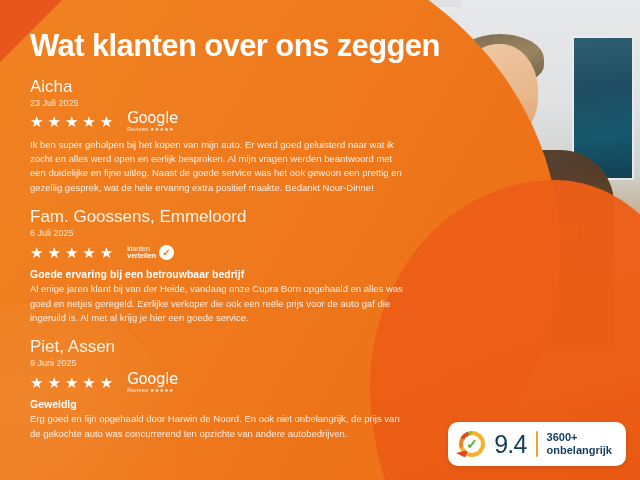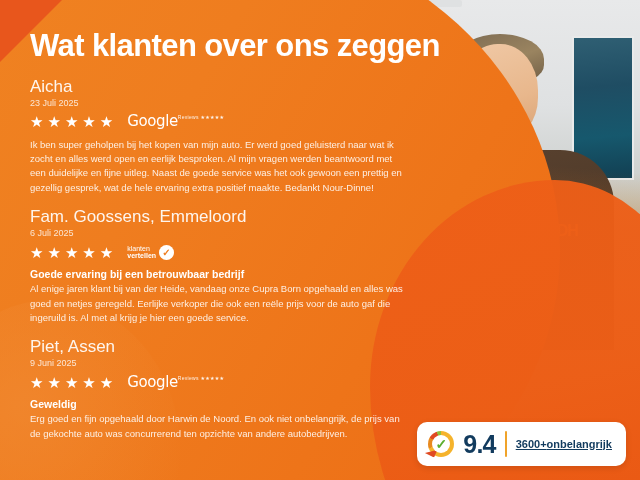--- a/index.html
+++ b/index.html
@@ -211,21 +211,21 @@
     gap: 4px;
     font-size: 15px;
     color: #ffffff;
     line-height: 1;
     letter-spacing: 0;
   }
   .star { display: inline-block; }
 
   .google-logo {
     display: flex;
-    flex-direction: row;
+    flex-direction: column;
     line-height: 1;
   }
   .google-word {
     font-size: 15px;
     color: #ffffff;
     letter-spacing: -0.4px;
     font-family: "DejaVu Sans", sans-serif;
   }
   .google-sub {
     font-size: 5px;
@@ -307,38 +307,38 @@
   .seal-tail {
     position: absolute;
     left: -3px; bottom: 0px;
     width: 12px; height: 8px;
     background: #e04a22;
     clip-path: polygon(0 60%, 100% 0, 80% 100%);
     transform: rotate(8deg);
   }
   .score-num {
     font-size: 25px;
-    font-weight: bold;
+    font-weight: normal;
     color: #123b5e;
     letter-spacing: -0.8px;
     line-height: 1;
   }
   .score-div {
     width: 2px;
     height: 26px;
     background: #f0a32a;
     border-radius: 1px;
   }
   .score-text {
     display: flex;
+    flex-direction: column;
     line-height: 1.18;
     font-size: 11px;
     font-weight: bold;
     color: #123b5e;
-    text-decoration: underline;
   }
 </style>
 </head>
 <body>
 
 <div class="banner">
 
   <div class="bg-base"></div>
 
   <div class="bg-photo">

